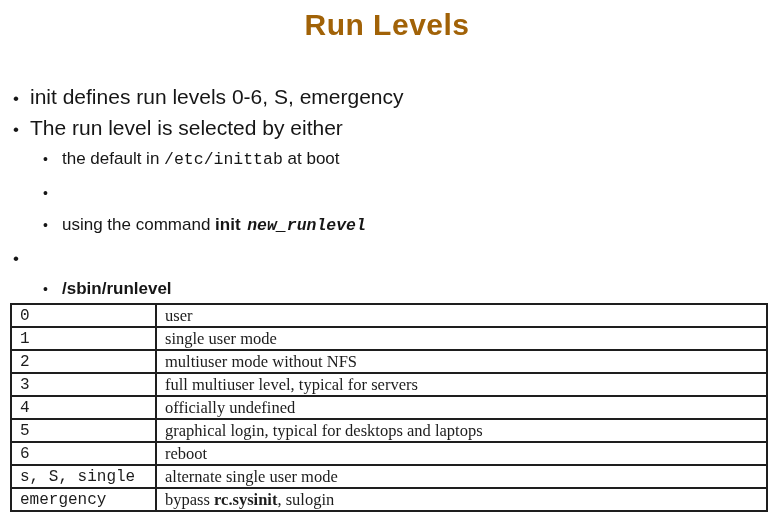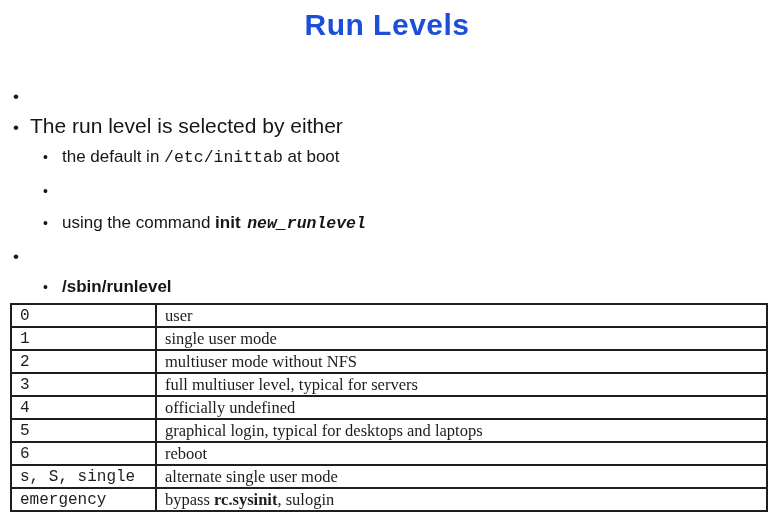--- a/index.html
+++ b/index.html
@@ -19,21 +19,21 @@
   .slide-title {
     position: absolute;
     top: 8px;
     left: 0;
     width: 100%;
     margin: 0;
     text-align: center;
     font-size: 30px;
     font-weight: bold;
     letter-spacing: 0.5px;
-    color: #1d4ed8;
+    color: #a16207;
   }
   .bullets {
     position: absolute;
     top: 84px;
     left: 0;
     right: 0;
   }
   .li {
     display: flex;
     align-items: baseline;
@@ -113,20 +113,21 @@
 <body>
 
 <div class="slide">
 
   <h1 class="slide-title">Run Levels</h1>
 
   <div class="bullets">
 
     <div class="li l1 mb-b1">
       <span class="marker">•</span>
+      <span>init defines run levels 0-6, S, emergency</span>
     </div>
 
     <div class="li l1 mb-b2">
       <span class="marker">•</span>
       <span>The run level is selected by either</span>
     </div>
 
     <div class="li l2 mb-sub1">
       <span class="marker">•</span>
       <span><span>the default in </span><span class="mono">/etc/inittab</span><span> at boot</span></span>

